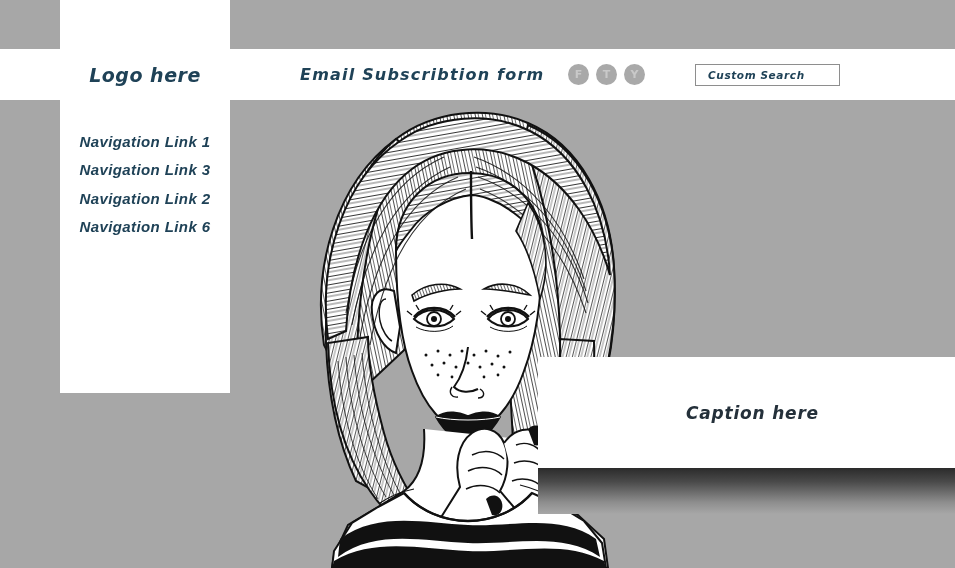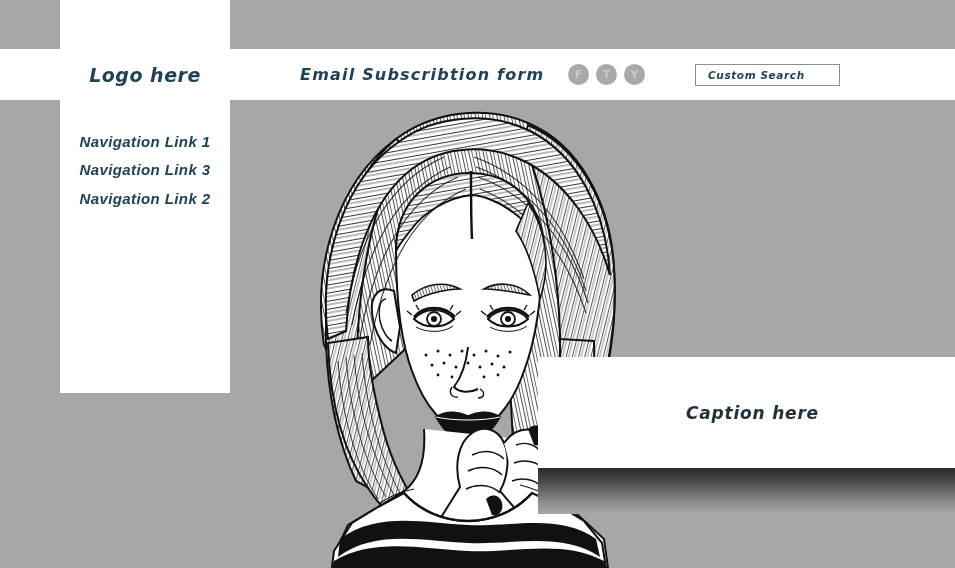--- a/index.html
+++ b/index.html
@@ -300,20 +300,21 @@
         </g>
       </g>
     </svg>
   </div>
 
   <div class="sidebar">
     <nav class="nav-list">
       <a class="nav-link">Navigation Link 1</a>
       <a class="nav-link">Navigation Link 3</a>
       <a class="nav-link">Navigation Link 2</a>
+      <a class="nav-link">Navigation Link 6</a>
     </nav>
   </div>
 
   <div class="headerbar">
     <div class="logo">Logo here</div>
     <div class="subs-form">Email Subscribtion form</div>
     <div class="social">
       <span class="social-icon">F</span>
       <span class="social-icon">T</span>
       <span class="social-icon">Y</span>

